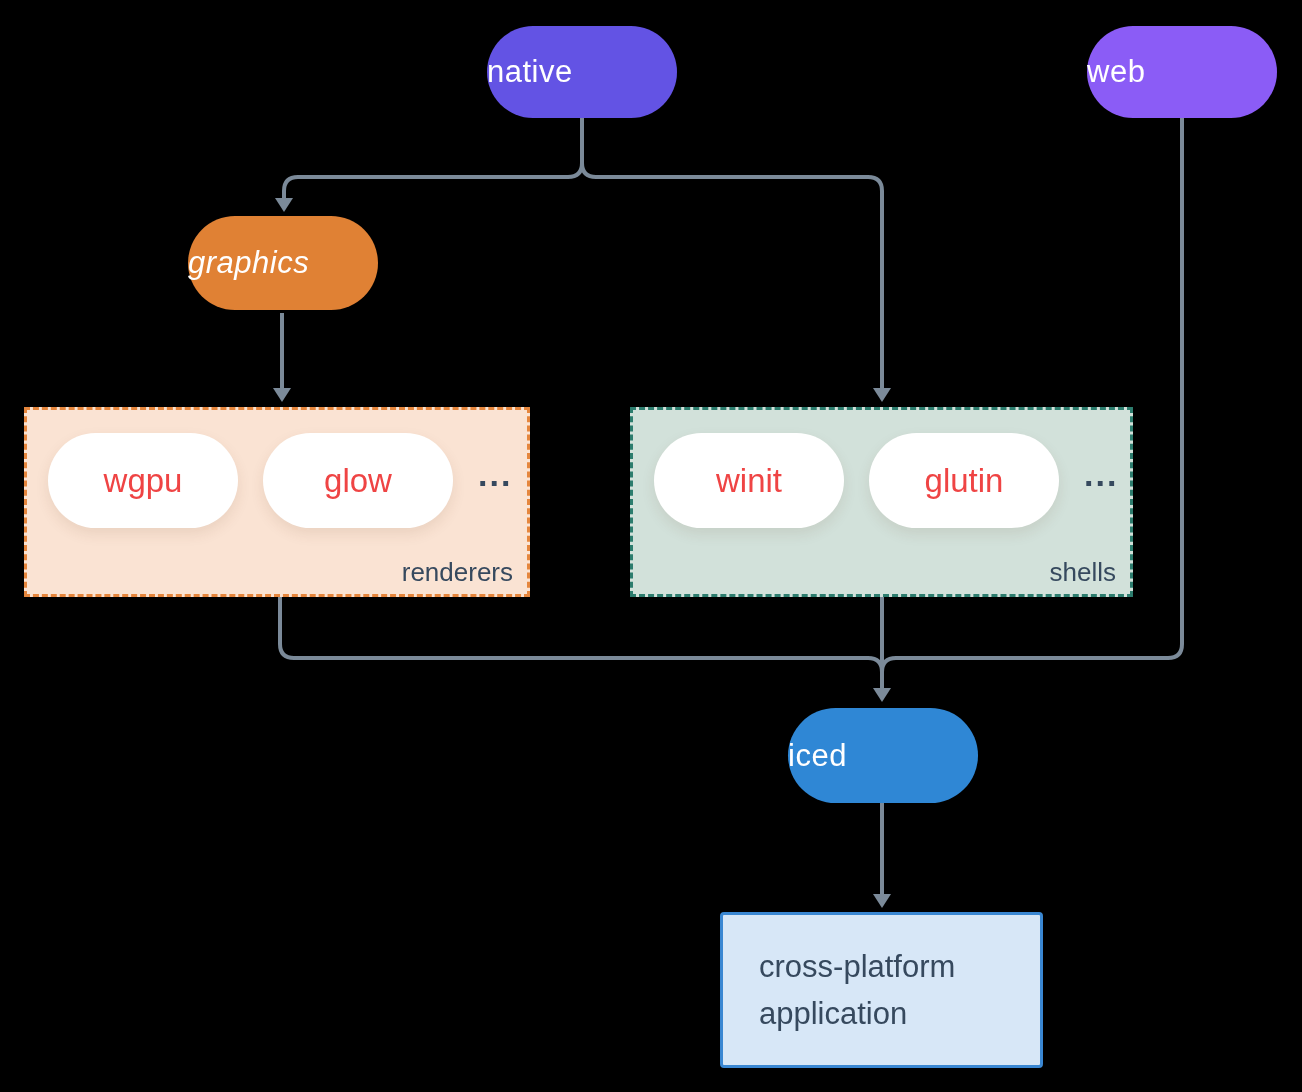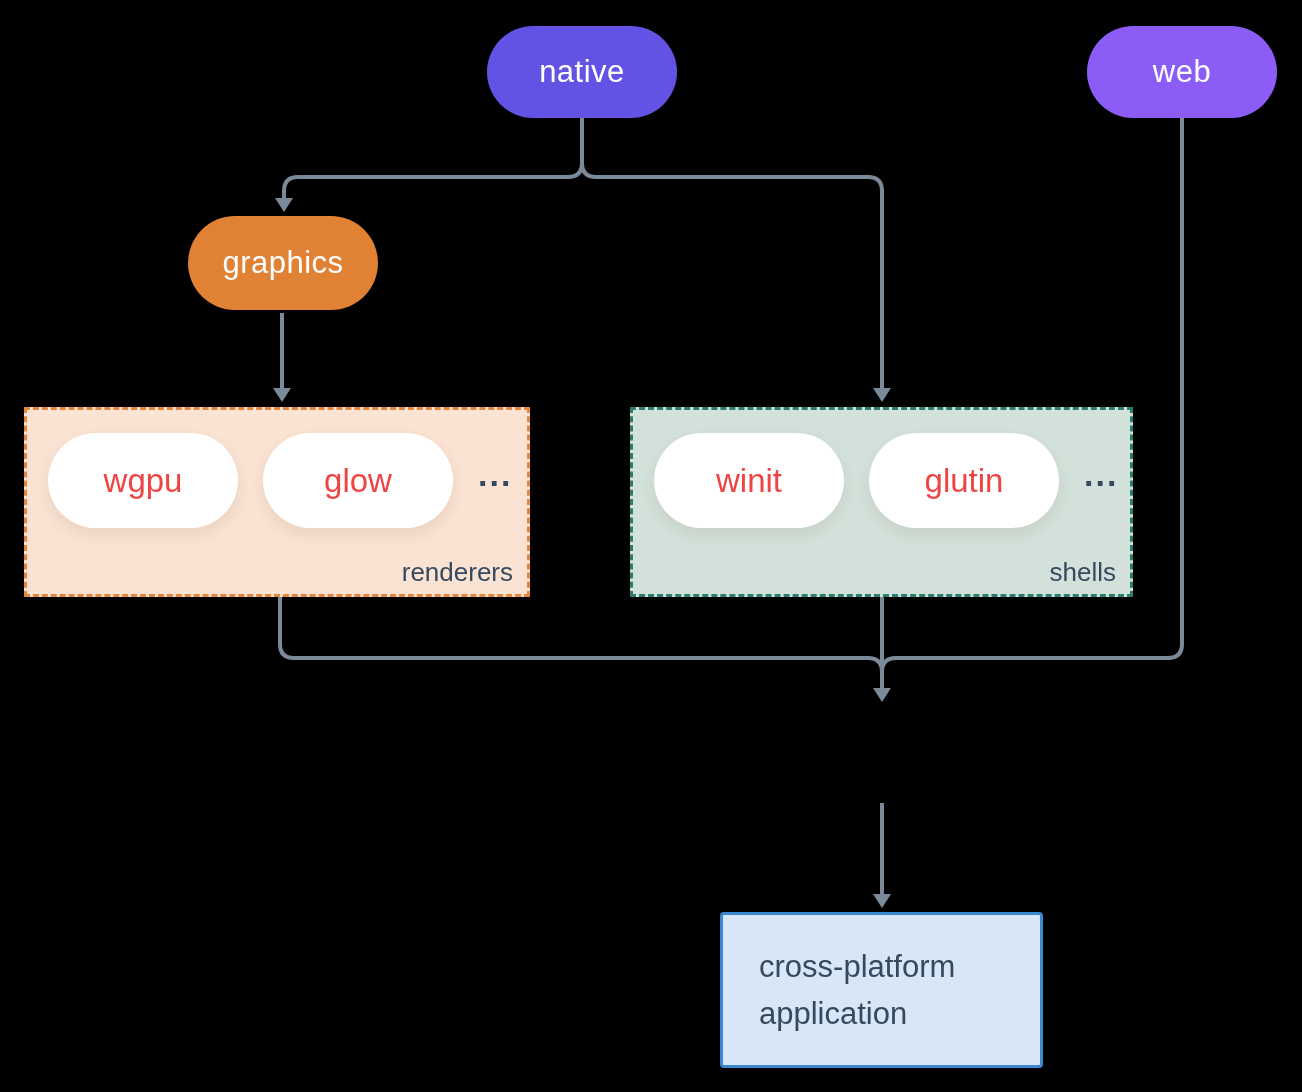--- a/index.html
+++ b/index.html
@@ -18,29 +18,29 @@
   .edges {
     position: absolute;
     left: 0; top: 0;
     width: 1302px; height: 1092px;
     pointer-events: none;
   }
   .pill {
     position: absolute;
     display: flex;
     align-items: center;
-    justify-content: center;
+    justify-content: flex-start;
     border-radius: 48px;
     font-size: 31px;
     letter-spacing: 0.5px;
     color: #ffffff;
   }
   .pill-native   { left: 487px; top: 26px;  width: 190px; height: 92px; background: #6353e4; }
   .pill-web      { left: 1087px; top: 26px; width: 190px; height: 92px; background: #8b5cf6; }
-  .pill-graphics { left: 188px; top: 216px; width: 190px; height: 94px; background: #e08134; }
+  .pill-graphics { left: 188px; top: 216px; width: 190px; height: 94px; background: #e08134; font-style: italic; }
   .pill-iced     { left: 788px; top: 708px; width: 190px; height: 95px; background: #2f87d5; }
   .group {
     position: absolute;
     top: 407px;
     height: 190px;
     box-sizing: border-box;
   }
   .group-renderers {
     left: 24px; width: 506px;
     background: #fae3d3;
@@ -158,18 +158,21 @@
         <span>winit</span>
       </div>
       <div class="white-pill">
         <span>glutin</span>
       </div>
       <div class="ellipsis">...</div>
     </div>
     <div class="group-label">shells</div>
   </div>
 
+  <div class="pill pill-iced">
+    <span>iced</span>
+  </div>
 
   <div class="app-box">
     <span>cross-platform application</span>
   </div>
 
 </div>
 
 </body></html>

